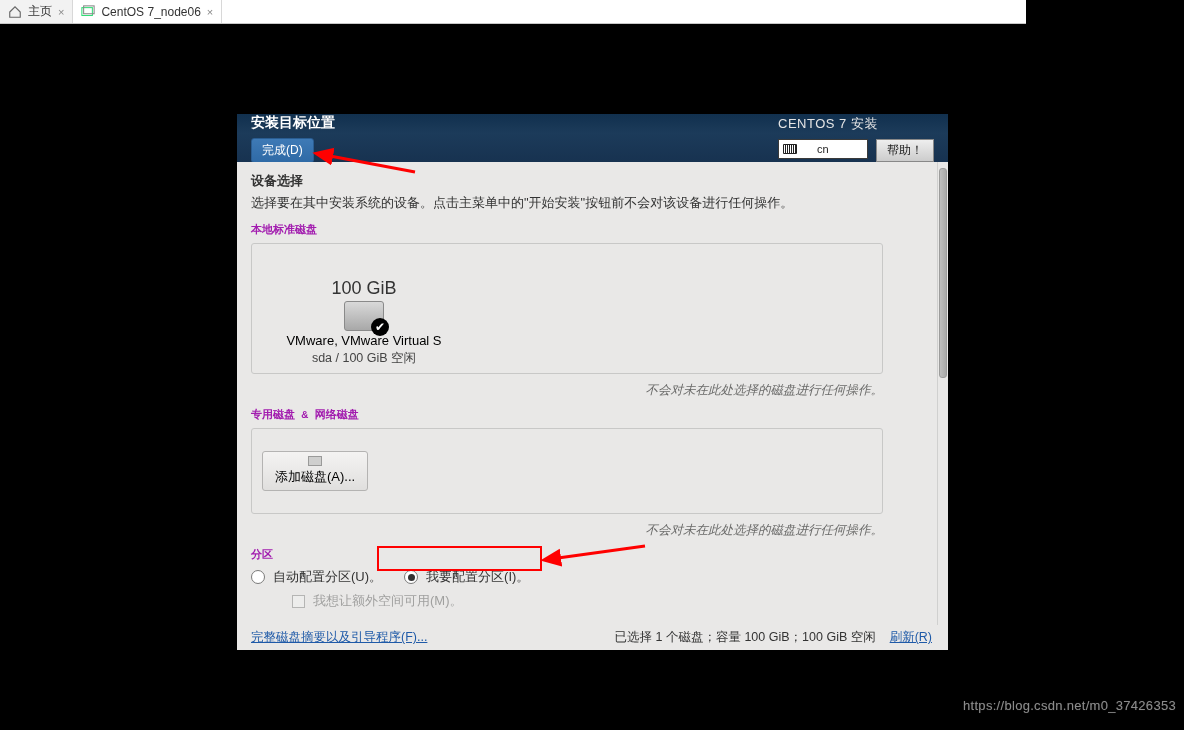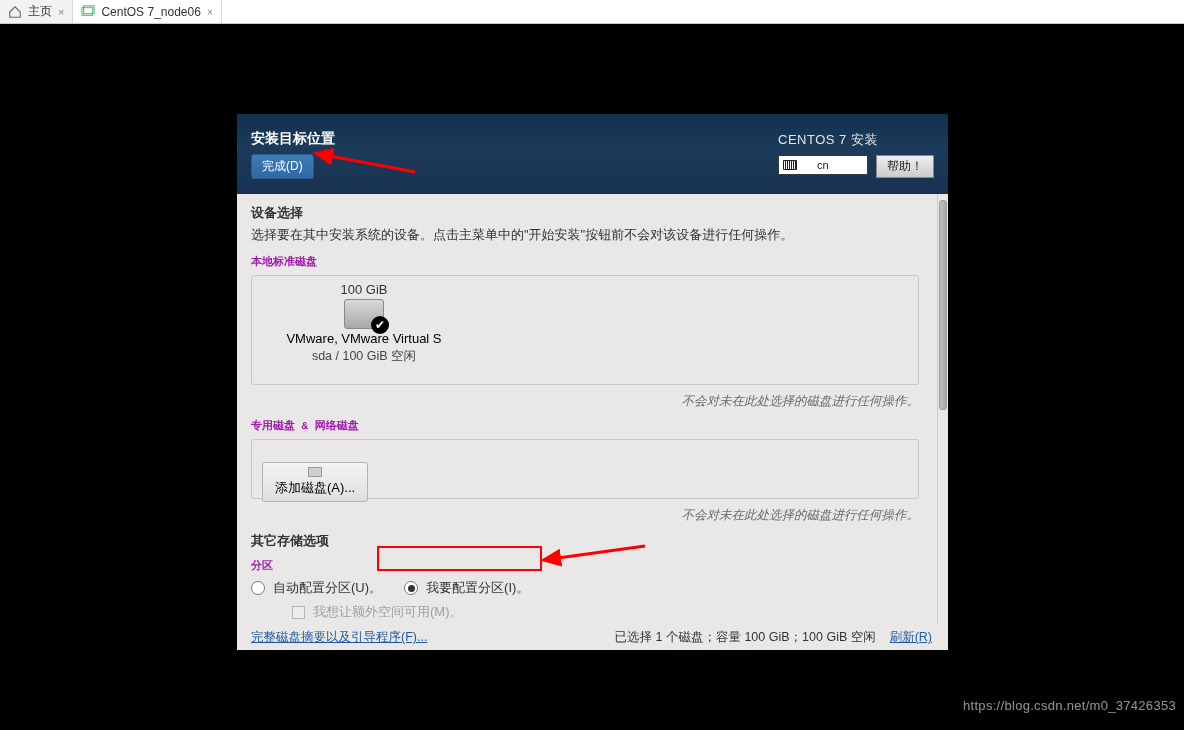--- a/index.html
+++ b/index.html
@@ -33,21 +33,21 @@
 
   
   .installer {
     position: absolute;
     left: 237px; top: 114px;
     width: 711px; height: 536px;
     background: #e9e8e7;
     display: flex; flex-direction: column;
   }
   .topbar {
-    height: 80px;
+    height: 48px;
     background: linear-gradient(to bottom,#11304e,#1c3b5a 40%,#173250);
     display: flex; align-items: center;
     padding: 16px 14px;
     position: relative;
     color: #fff;
   }
   .topbar-left { display:flex; flex-direction:column; gap:6px; }
   .topbar-title { font-size: 14px; font-weight: 600; }
   .done-btn {
     background: linear-gradient(to bottom,#3e7ab6,#2f6aa6);
@@ -67,37 +67,38 @@
   .kbd-icon::before{content:"";position:absolute;inset:1px;background:repeating-linear-gradient(to right,#fff 0 1px,#222 1px 2px);}
   .help-btn {
     background:linear-gradient(to bottom,#eee,#ccc); border:1px solid #888;
     font-size:12px; padding:2px 10px; cursor:pointer; color:#222;
   }
 
   .body-area {
     flex:1; overflow:hidden; position:relative;
     background:#e9e8e7;
     display:flex;
+    gap:36px;
   }
   .scroll-content {
     flex:1; padding:10px 18px 4px 14px; overflow-y:auto;
     display:flex; flex-direction:column; gap:4px;
   }
   .vscrollbar { width:11px; background:#e9e8e7; position:relative; border-left:1px solid #d0d0cf;}
   .vscrollbar .thumb{position:absolute;left:1px;right:1px;top:6px;height:210px;background:linear-gradient(to right,#bfbfbe,#a9a9a8);border:1px solid #9c9c9b;border-radius:3px;}
 
   .section-title { font-weight:700; font-size:13px; color:#333; }
   .section-desc { font-size:13px; color:#333; margin-bottom:2px;}
   .subhead { font-weight:700; font-size:11px; color:#a21caf; margin-top:4px;font-family:Liberation Mono, monospace;}
   .disk-panel {
     border:1px solid #c8c8c7; border-radius:3px; padding:6px 12px 6px 12px;
     margin-top:2px; min-height:110px;
   }
   .disk-item { display:flex; flex-direction:column; align-items:center; width:200px; gap:2px;}
-  .disk-size { font-size:13px; color:#333; }
+  .disk-size { font-size:18px; color:#333;margin-top:28px; }
   .disk-icon {
     width:40px; height:30px; position:relative;
     background:linear-gradient(to bottom,#d9d9d9,#a8a8a8);
     border:1px solid #8a8a8a; border-radius:3px;
   }
   .disk-icon .check {
     position:absolute; right:-6px; bottom:-6px;
     width:18px; height:18px; background:#000; border-radius:50%;
     display:flex; align-items:center; justify-content:center; color:#fff; font-size:12px;
   }
@@ -134,21 +135,21 @@
   .footer {
     display:flex; justify-content:space-between; align-items:center;
     padding:4px 16px 4px 14px;
     font-size:12.5px;
   }
   .footer a { color:#1f5aa8; text-decoration:underline; cursor:pointer; }
   .footer .status { color:#333; }
 
   
   .outer-top {
-    position:absolute; left:0; top:0; width:1184px;
+    position:absolute; left:0; top:0; width:1026px;
   }
   .watermark {
     position:absolute; right:8px; bottom:17px;
     color:#8b8b8b; font-size:13px; letter-spacing:0.3px;
     text-shadow:0 0 1px rgba(255,255,255,.2);
   }
 </style>
 </head>
 <body>
 
@@ -214,21 +215,20 @@
 
       <div class="subhead">专用磁盘 &amp; 网络磁盘</div>
       <div class="disk-panel" style="min-height:48px; padding:22px 10px;">
         <div class="add-disk-btn">
           <div class="mini-icon"></div>
           <span>添加磁盘(A)...</span>
         </div>
       </div>
       <div class="hint-right">不会对未在此处选择的磁盘进行任何操作。</div>
 
-      <div class="section-title" style="margin-top:4px;">其它存储选项</div>
       <div class="subhead" style="font-weight:700;">分区</div>
 
       <div class="radio-row">
         <span class="radio"></span>
         <span>自动配置分区(U)。</span>
         <span style="width:6px"></span>
         <span class="radio checked"></span>
         <span>我要配置分区(I)。</span>
       </div>
       <div class="radio-row muted">

